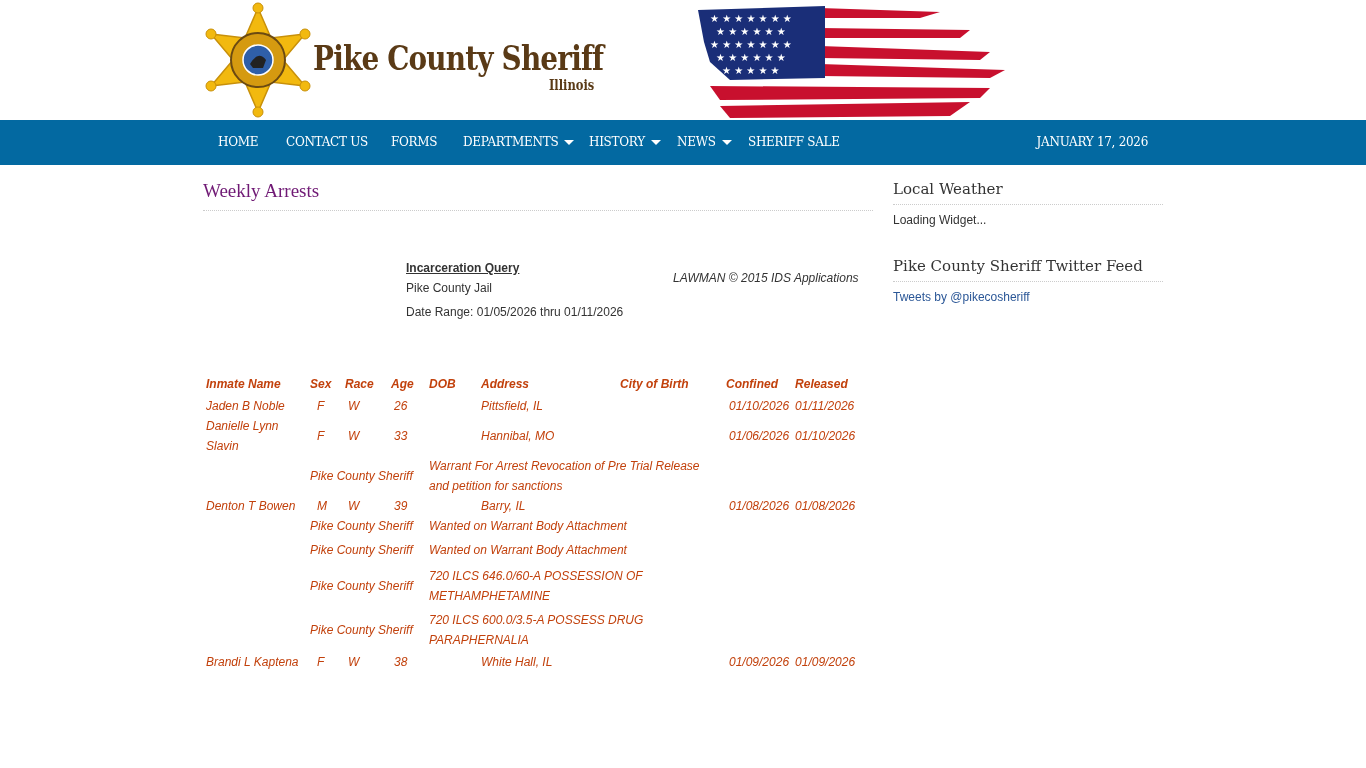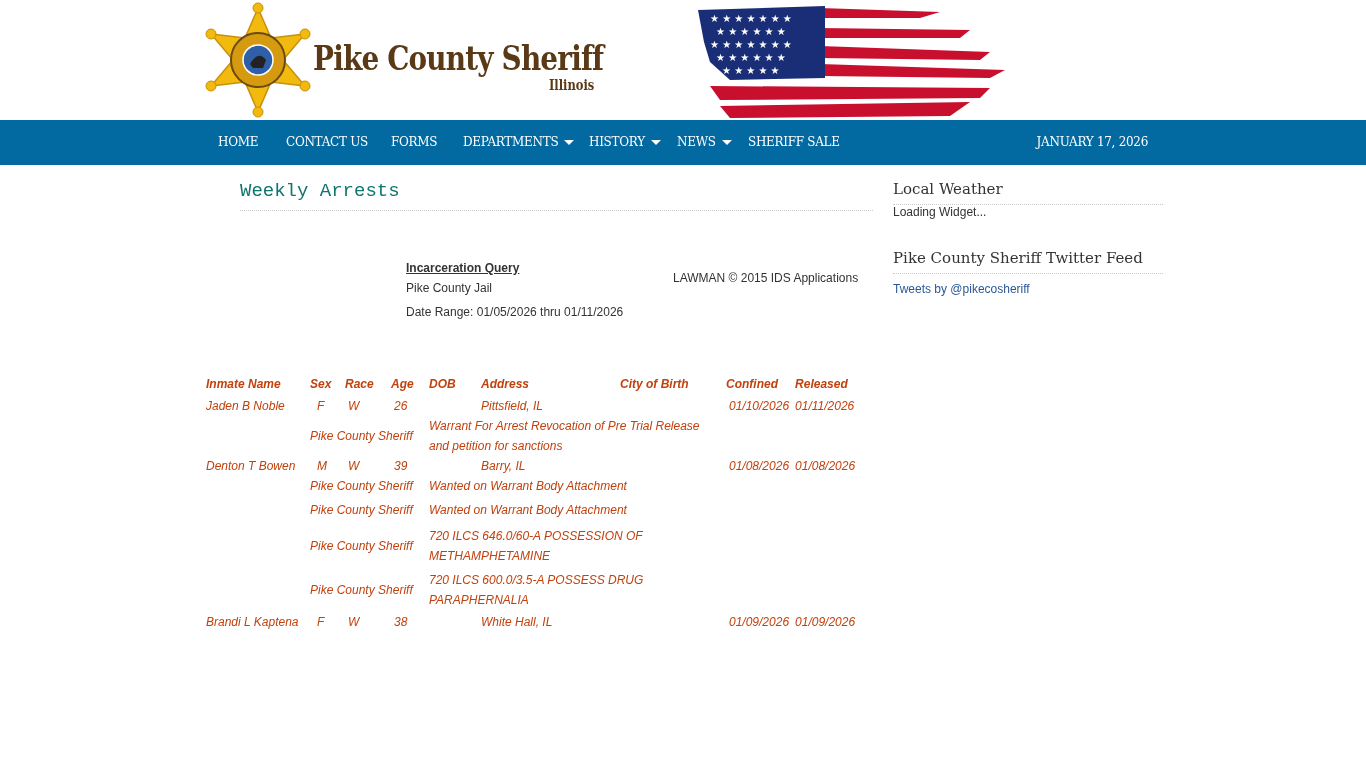--- a/index.html
+++ b/index.html
@@ -8,32 +8,32 @@
   .logo { position: absolute; left: 203px; top: 0; width: 400px; height: 120px; }
   .badge { position: absolute; left: 0; top: 2px; width: 110px; height: 116px; }
   .site-title { position: absolute; left: 110px; top: 38px; font-family: "DejaVu Serif", serif; font-weight: bold; font-size: 34px; color: #5a3a16; letter-spacing: -1px; transform: scaleX(0.82); transform-origin: left center; white-space: nowrap; }
   .site-sub { position: absolute; left: 346px; top: 77px; font-family: "DejaVu Serif", serif; font-weight: bold; font-size: 14px; color: #5a3a16; transform: scaleX(0.82); transform-origin: left center; }
   .flag { position: absolute; left: 690px; top: 2px; width: 315px; height: 118px; }
   .nav { position: absolute; left: 0; top: 120px; width: 1366px; height: 45px; background: #0369a1; }
   .nav-item { position: absolute; top: 0; height: 45px; line-height: 45px; font-family: "DejaVu Serif", serif; font-size: 12px; color: #fff; text-transform: uppercase; white-space: nowrap; letter-spacing: -0.3px; cursor: pointer; }
   .caret { display: inline-block; width: 0; height: 0; border-left: 5px solid transparent; border-right: 5px solid transparent; border-top: 5px solid #fff; margin-left: 6px; vertical-align: middle; }
   .nav-date { position: absolute; right: 218px; top: 0; height: 45px; line-height: 45px; font-family: "DejaVu Serif", serif; font-size: 12px; color: #fff; text-transform: uppercase; letter-spacing: -0.3px; }
   .main { position: absolute; left: 203px; top: 180px; width: 670px; }
-  .page-title { font-family: Liberation Mono, monospace; font-size: 19px; color: #0f766e; font-weight: normal; padding-bottom: 4px; border-bottom: 1px dotted #ccc; height: 31px; margin-left: 37px; }
+  .page-title { font-family: Liberation Serif, serif; font-size: 19px; color: #701a75; font-weight: normal; padding-bottom: 4px; border-bottom: 1px dotted #ccc; height: 31px; }
   .query { position: relative; height: 160px; font-size: 12px; color: #333; }
   .q-title { position: absolute; left: 203px; top: 50px; font-weight: bold; text-decoration: underline; }
   .q-jail { position: absolute; left: 203px; top: 70px; }
   .q-range { position: absolute; left: 203px; top: 94px; font-weight: normal; }
-  .q-lawman { position: absolute; left: 470px; top: 60px; }
+  .q-lawman { position: absolute; left: 470px; top: 60px; font-style: italic; }
   table { position: absolute; left: 203px; top: 372px; border-collapse: collapse; font-size: 12px; color: #c2410c; font-style: italic; }
   th { text-align: left; font-weight: bold; padding: 0 3px; height: 24px; }
   td { padding: 0 3px; line-height: 20px; vertical-align: middle; }
   .sidebar { position: absolute; left: 893px; top: 180px; width: 270px; }
   .side-title { font-family: "DejaVu Serif", serif; font-size: 15px; color: #333; padding-bottom: 6px; border-bottom: 1px dotted #ccc; font-weight: normal; }
-  .side-text { font-size: 12px; color: #333; }
+  .side-text { font-size: 12px; color: #333; margin-top: 8px; }
   .side-link { font-size: 12px; color: #2b5797; margin-top: 8px; text-decoration: none; display: block; }
 </style>
 </head>
 <body>
 
 <div class="header">
   <div class="logo">
     <svg class="badge" viewBox="0 0 110 116">
       <polygon points="55,6 68,36 102,32 80,58 102,84 68,80 55,110 42,80 8,84 30,58 8,32 42,36" fill="#f2b90f" stroke="#c8900a" stroke-width="1.5"></polygon>
       <circle cx="55" cy="6" r="5" fill="#f2b90f" stroke="#c8900a"></circle>
@@ -112,20 +112,31 @@
       <td style="padding-left:6px">W</td>
       <td style="padding-left:6px">26</td>
       <td></td>
       <td>Pittsfield, IL</td>
       <td></td>
       <td style="padding-left:6px">01/10/2026</td>
       <td>01/11/2026</td>
     </tr>
 
     <tr>
+      <td>Danielle Lynn Slavin</td>
+      <td style="padding-left:10px">F</td>
+      <td style="padding-left:6px">W</td>
+      <td style="padding-left:6px">33</td>
+      <td></td>
+      <td>Hannibal, MO</td>
+      <td></td>
+      <td style="padding-left:6px">01/06/2026</td>
+      <td>01/10/2026</td>
+    </tr>
+    <tr>
       <td></td>
       <td colspan="3">Pike County Sheriff</td>
       <td colspan="5" style="padding-right:160px">Warrant For Arrest Revocation of Pre Trial Release and petition for sanctions</td>
     </tr>
 
     <tr>
       <td>Denton T Bowen</td>
       <td style="padding-left:10px">M</td>
       <td style="padding-left:6px">W</td>
       <td style="padding-left:6px">39</td>

